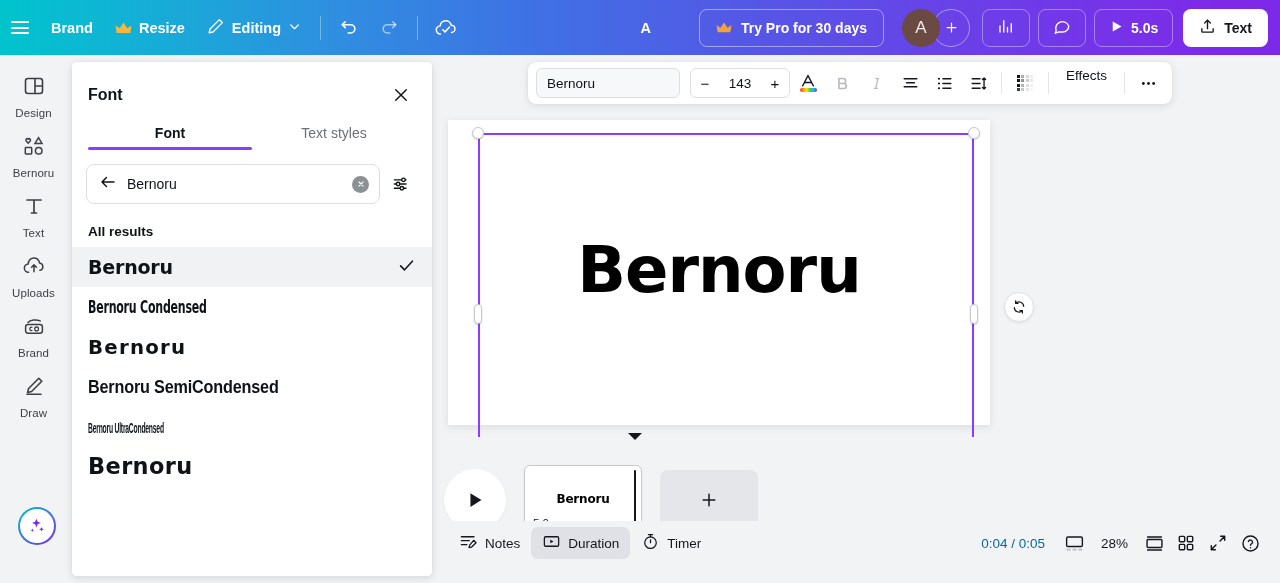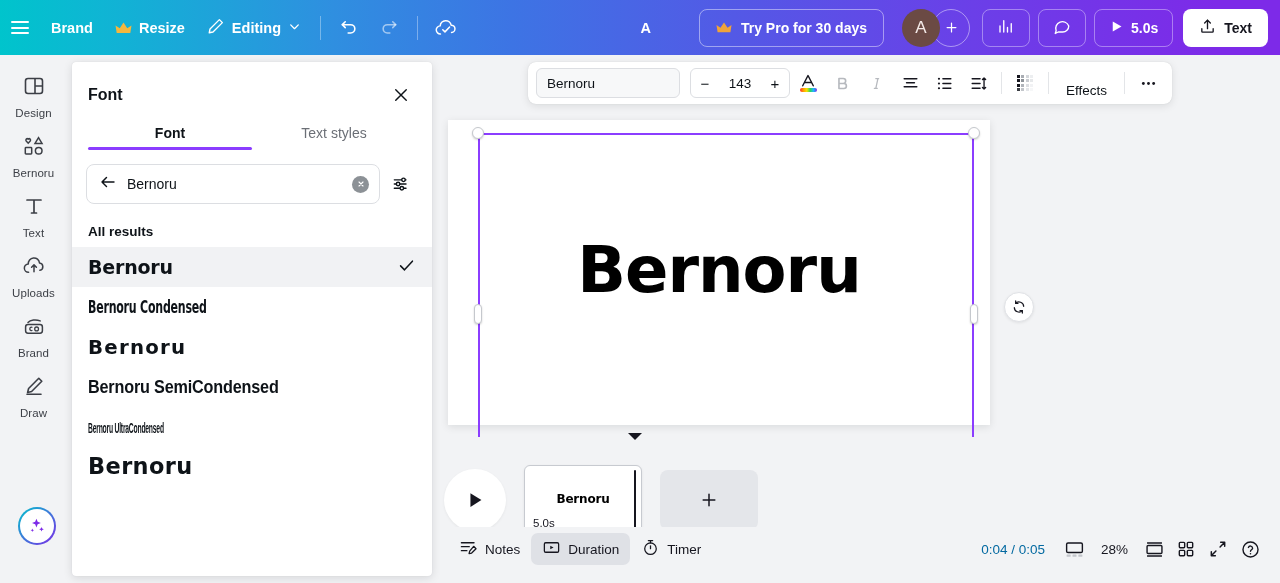--- a/index.html
+++ b/index.html
@@ -252,21 +252,21 @@
     display: flex; flex-direction: column; align-items: center;
     gap: 1px;
   }
   .rainbow {
     width: 17px; height: 4px; border-radius: 2px;
     background: linear-gradient(90deg,#ff2d2d,#ff9a00,#f5e400,#2fd35a,#1fb6ff,#7d2ae8);
   }
   .ft-sep { width: 1px; height: 22px; background: #e3e5e8; margin: 0 5px; }
   .effects-btn {
     padding: 0 10px; height: 30px;
-    display: flex; align-items: flex-end;
+    display: flex; align-items: flex-start;
     font-size: 13.5px; font-weight: 400; color: #0e1318;
     border-radius: 6px; cursor: pointer; white-space: nowrap;
   }
   .dotgrid { display: grid; grid-template-columns: repeat(4,3px); gap: 1.6px; }
   .dotgrid i { width: 3px; height: 3px; display: block; }
 
   
   .workarea {
     position: absolute; top: 55px; left: 72px;
     width: 1208px; height: 528px;
@@ -377,21 +377,21 @@
   }
   .add-page {
     width: 98px; height: 60px;
     background: #e4e6ea; border-radius: 8px;
     display: flex; align-items: center; justify-content: center;
     cursor: pointer; color: #16161f; font-size: 22px; font-weight: 300;
   }
 
   
   .bottombar {
-    position: absolute; left: 0; bottom: 12px;
+    position: absolute; left: 0; bottom: 18px;
     width: 1280px; height: 44px;
     display: flex; align-items: center;
     padding: 0 14px 0 448px;
     background: #f2f3f5;
     z-index: 20;
   }
   .bb-btn {
     display: flex; align-items: center; gap: 7px;
     height: 32px; padding: 0 11px;
     border-radius: 7px; cursor: pointer;

